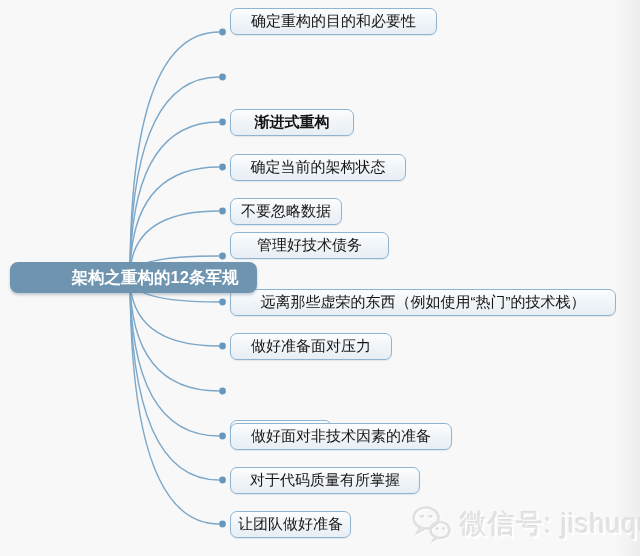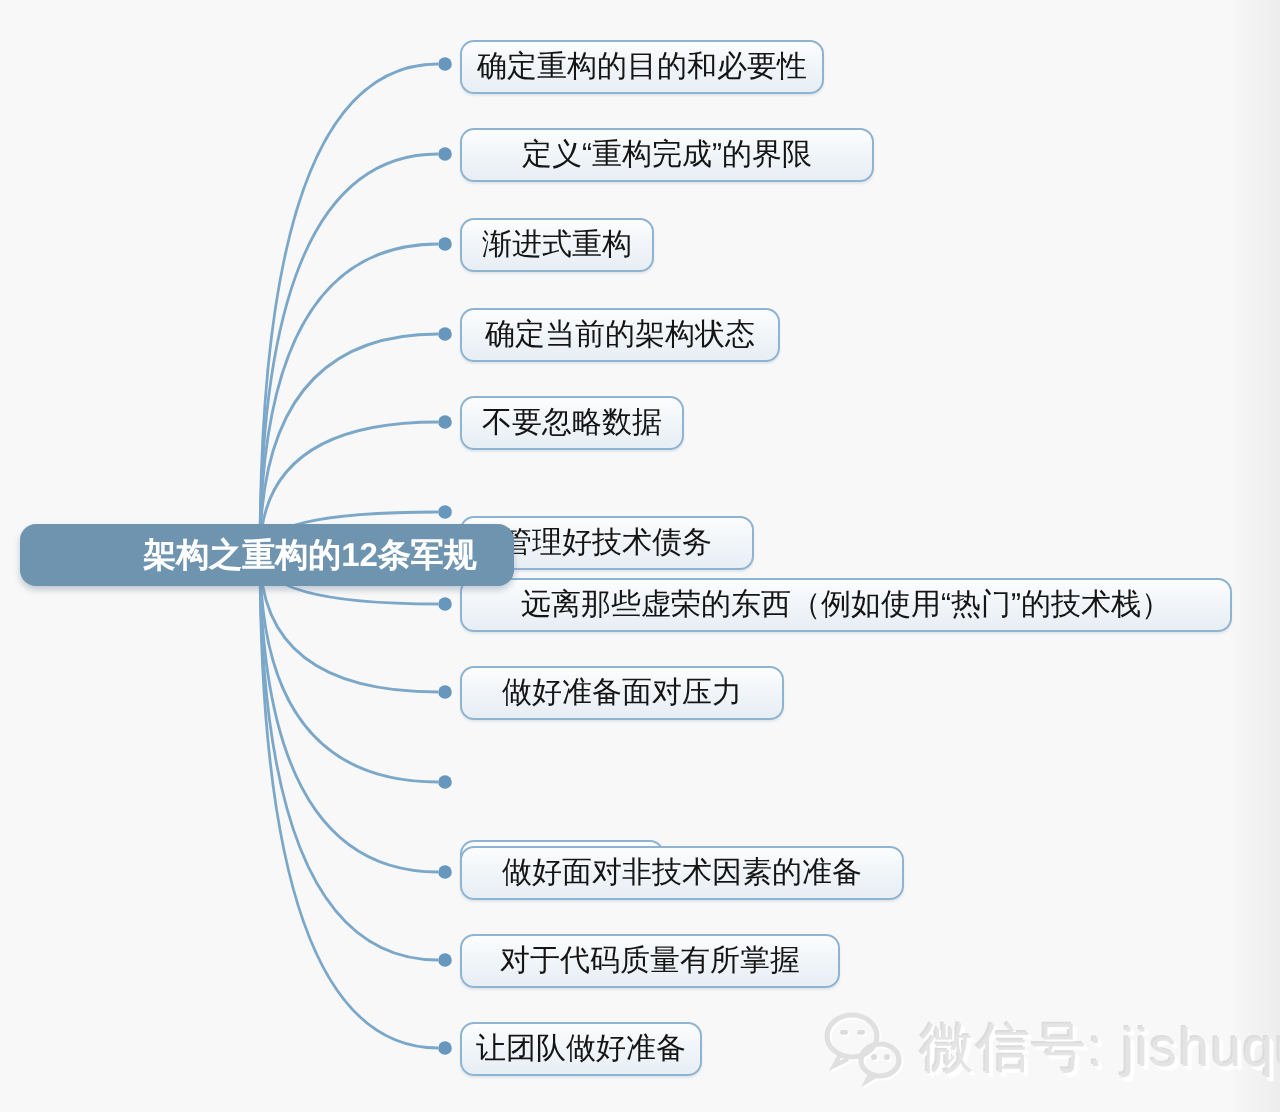--- a/index.html
+++ b/index.html
@@ -90,36 +90,33 @@
       <path d="M 130 277 Q 130 391 219 391"></path>
       <circle cx="222.5" cy="391" r="3.4"></circle>
       <path d="M 130 277 Q 130 436 219 436"></path>
       <circle cx="222.5" cy="436" r="3.4"></circle>
       <path d="M 130 277 Q 130 480 219 480"></path>
       <circle cx="222.5" cy="480" r="3.4"></circle>
       <path d="M 130 277 Q 130 524 219 524"></path>
       <circle cx="222.5" cy="524" r="3.4"></circle>
     </svg>
 
-<div class="branch" style="top: 20px; width: 182px; font-family: Liberation Mono, monospace;">
+<div class="branch" style="top: 8px; width: 207px; font-family: Liberation Mono, monospace;">
       <span>确定重构的目的和必要性</span>
     </div>
-    <div class="branch" style="top: 63.5px; width: 207px;">
-      <span>定义“重构完成”的界限</span>
-    </div>
-    <div class="branch" style="top: 108.5px; width: 97px;">
+    <div class="branch" style="top: 108.5px; width: 124px; font-weight: bold;">
       <span>渐进式重构</span>
     </div>
-    <div class="branch" style="top: 153.5px; width: 160px;">
+    <div class="branch" style="top: 153.5px; width: 176px;">
       <span>确定当前的架构状态</span>
     </div>
     <div class="branch" style="top: 197.5px; width: 112px;">
       <span>不要忽略数据</span>
     </div>
-    <div class="branch" style="top: 258px; width: 147px; text-align: center;">
+    <div class="branch" style="top: 232px; width: 159px; text-align: center;">
       <span>管理好技术债务</span>
     </div>
     <div class="branch" style="top: 288.5px; width: 386px;">
       <span>远离那些虚荣的东西（例如使用“热门”的技术栈）</span>
     </div>
     <div class="branch" style="top: 332.5px; width: 162px;">
       <span>做好准备面对压力</span>
     </div>
     <div class="branch" style="top: 377.5px; width: 102px; margin-top: 42px;">
       <span>了解业务</span>

